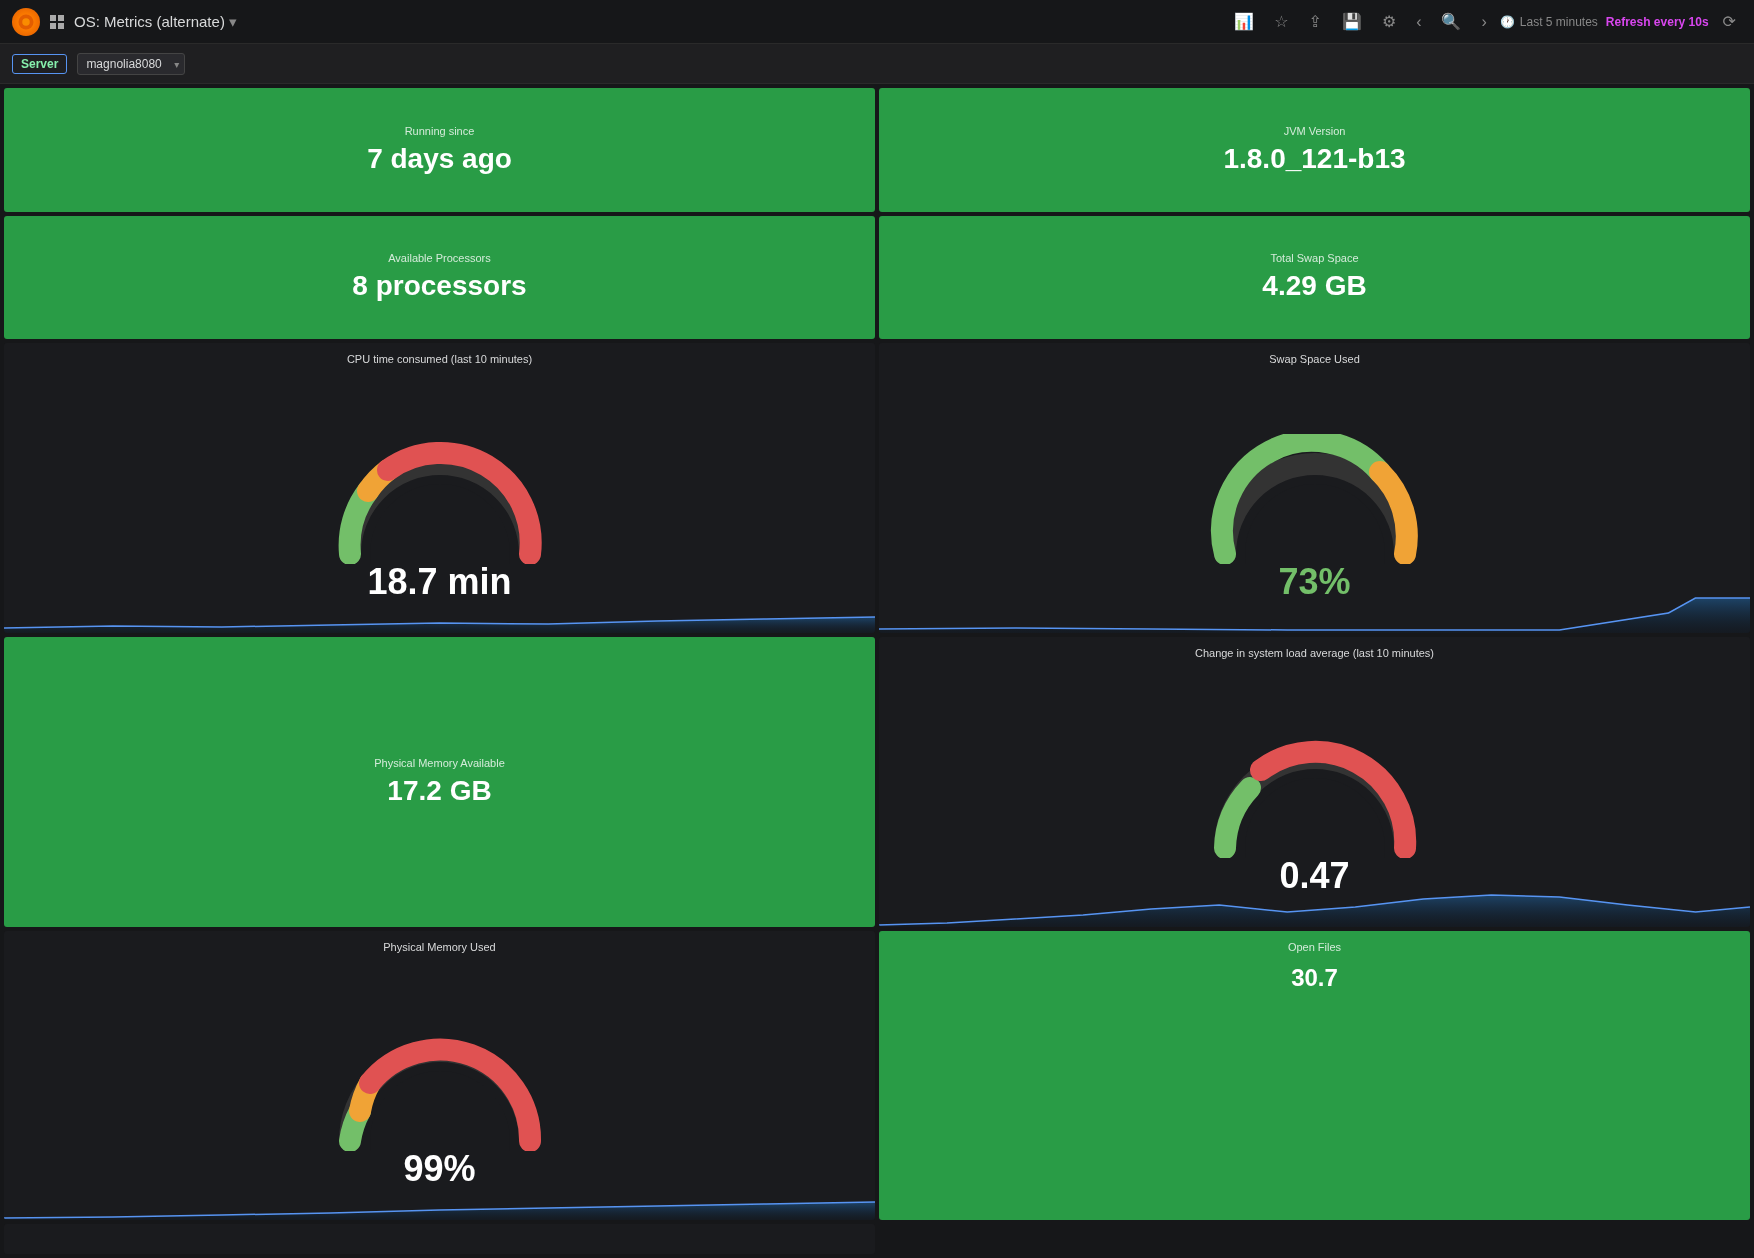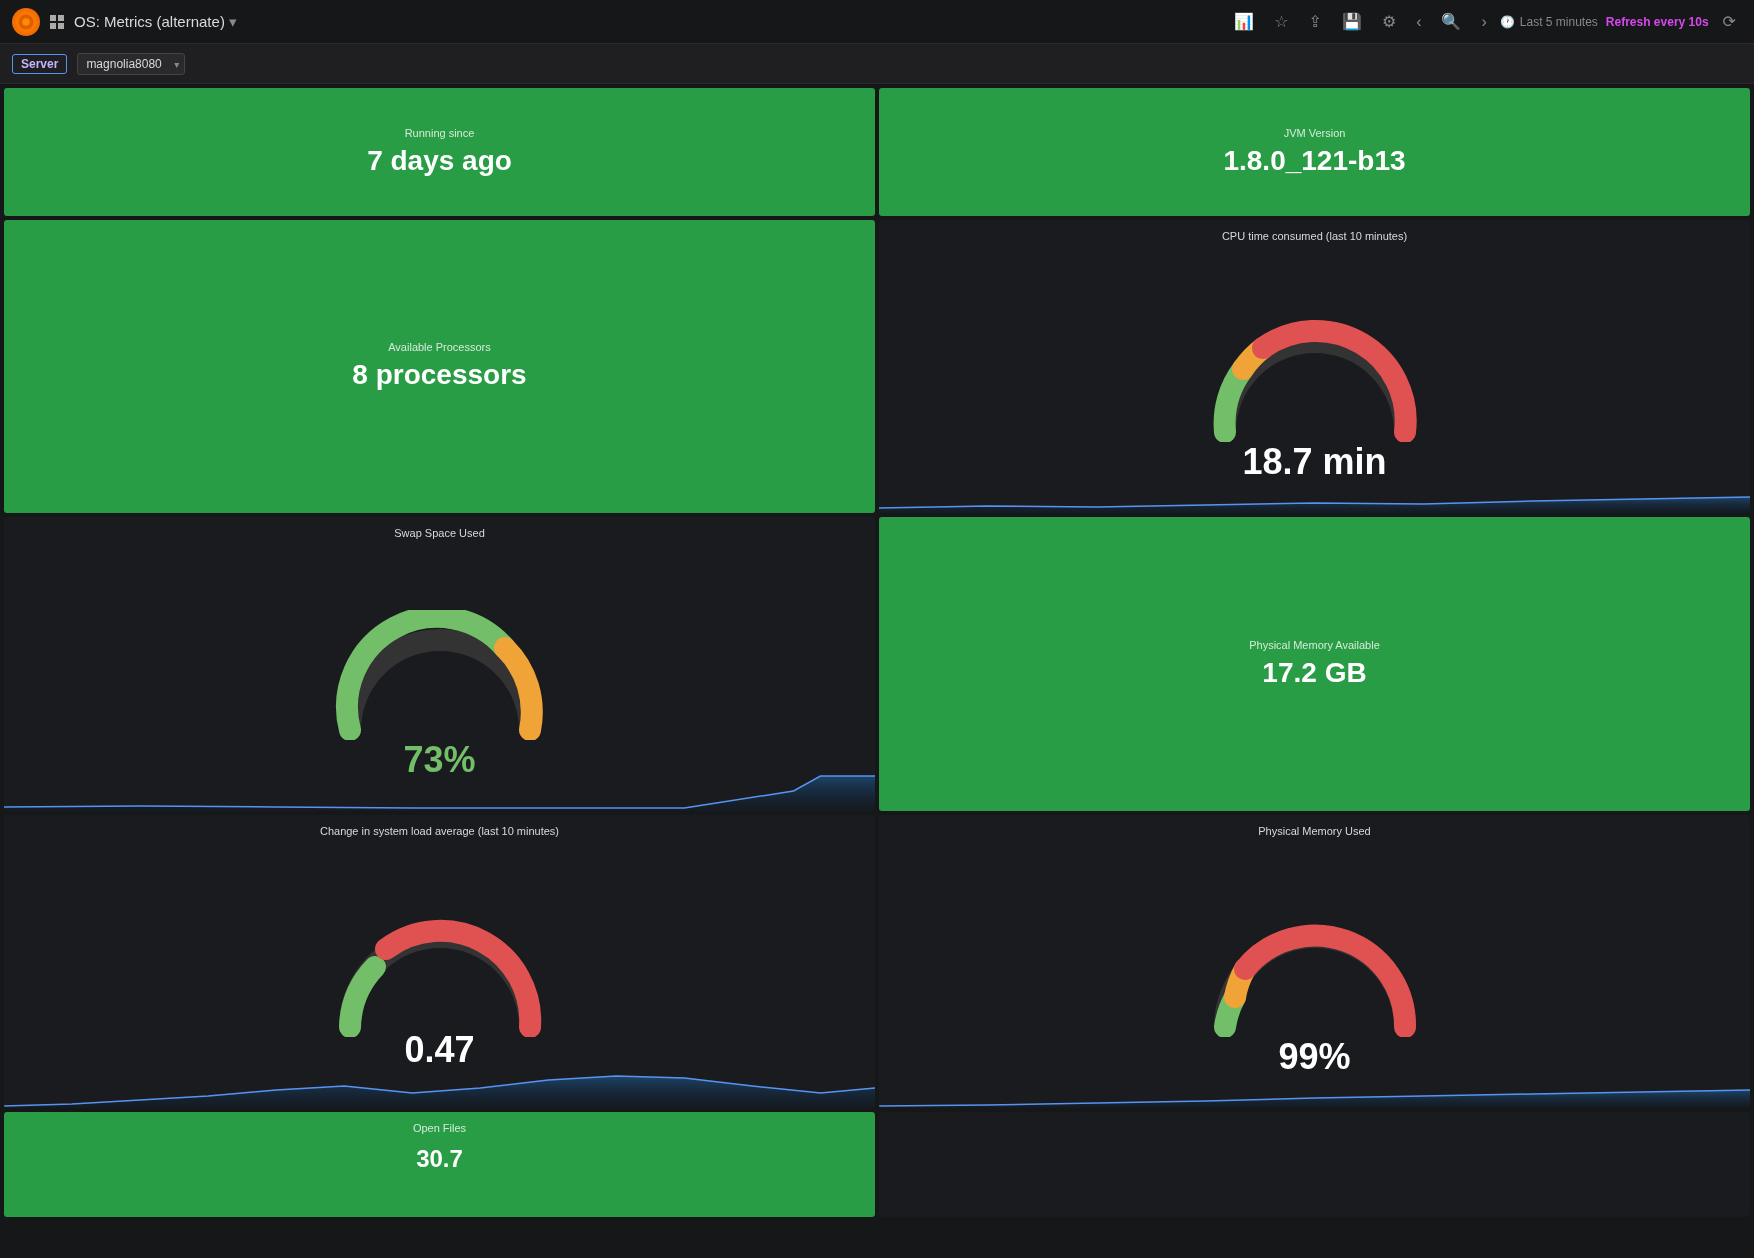--- a/index.html
+++ b/index.html
@@ -76,21 +76,21 @@
     .filterbar {
       background: #1f1f21;
       height: 40px;
       display: flex;
       align-items: center;
       padding: 0 12px;
       gap: 10px;
       border-bottom: 1px solid #2a2a2a;
     }
     .filter-label {
-      color: #c4b5fd;
+      color: #86efac;
       font-size: 12px;
       font-weight: 600;
       border: 1px solid #5794f2;
       padding: 2px 8px;
       border-radius: 3px;
     }
     .filter-select {
       background: #2a2a2e;
       border: 1px solid #444;
       color: #d8d9da;
@@ -286,20 +286,24 @@
   </div>
   <div class="stat-panel">
     <div class="panel-title">JVM Version</div>
     <div class="panel-value">1.8.0_121-b13</div>
   </div>
 
   <div class="stat-panel">
     <div class="panel-title">Available Processors</div>
     <div class="panel-value">8 processors</div>
   </div>
+  <div class="stat-panel">
+    <div class="panel-title">Total Swap Space</div>
+    <div class="panel-value">4.29 GB</div>
+  </div>
 
   <div class="gauge-panel">
     <div class="panel-title">CPU time consumed (last 10 minutes)</div>
     <div class="gauge-container">
       <svg class="gauge-svg" viewBox="0 0 220 130">
 
         <path d="M 20 120 A 90 90 0 0 1 200 120" fill="none" stroke="#333" stroke-width="22" stroke-linecap="round"></path>
 
         <path d="M 20 120 A 90 90 0 0 1 38 57" fill="none" stroke="#73bf69" stroke-width="22" stroke-linecap="round"></path>
 
@@ -365,21 +369,21 @@
         <path d="M 20 120 A 90 90 0 0 1 200 120" fill="none" stroke="#333" stroke-width="22" stroke-linecap="round"></path>
 
         <path d="M 20 120 A 90 90 0 0 1 45 60" fill="none" stroke="#73bf69" stroke-width="22" stroke-linecap="round"></path>
 
         <path d="M 55 42 A 90 90 0 0 1 200 120" fill="none" stroke="#f0a336" stroke-width="4" stroke-linecap="round" opacity="0.4"></path>
 
         <path d="M 56 42 A 90 90 0 0 1 200 120" fill="none" stroke="#e05252" stroke-width="22" stroke-linecap="round"></path>
 
         <circle cx="110" cy="120" r="70" fill="#1a1b1e"></circle>
       </svg>
-      <div class="gauge-value white" style="bottom:37px;text-align:right;">0.47</div>
+      <div class="gauge-value white" style="bottom:30px;text-align:right;">0.47</div>
     </div>
 
     <svg class="sparkline" viewBox="0 0 640 50" preserveAspectRatio="none">
       <defs>
         <linearGradient id="spark3" x1="0" y1="0" x2="0" y2="1">
           <stop offset="0%" stop-color="#1f4e7a" stop-opacity="0.8"></stop>
           <stop offset="100%" stop-color="#0a1929" stop-opacity="0.3"></stop>
         </linearGradient>
       </defs>
       <polygon points="0,50 0,48 50,46 100,42 150,38 200,32 250,28 300,35 350,30 400,22 450,18 500,20 550,28 600,35 640,30 640,50" fill="url(#spark3)"></polygon>

